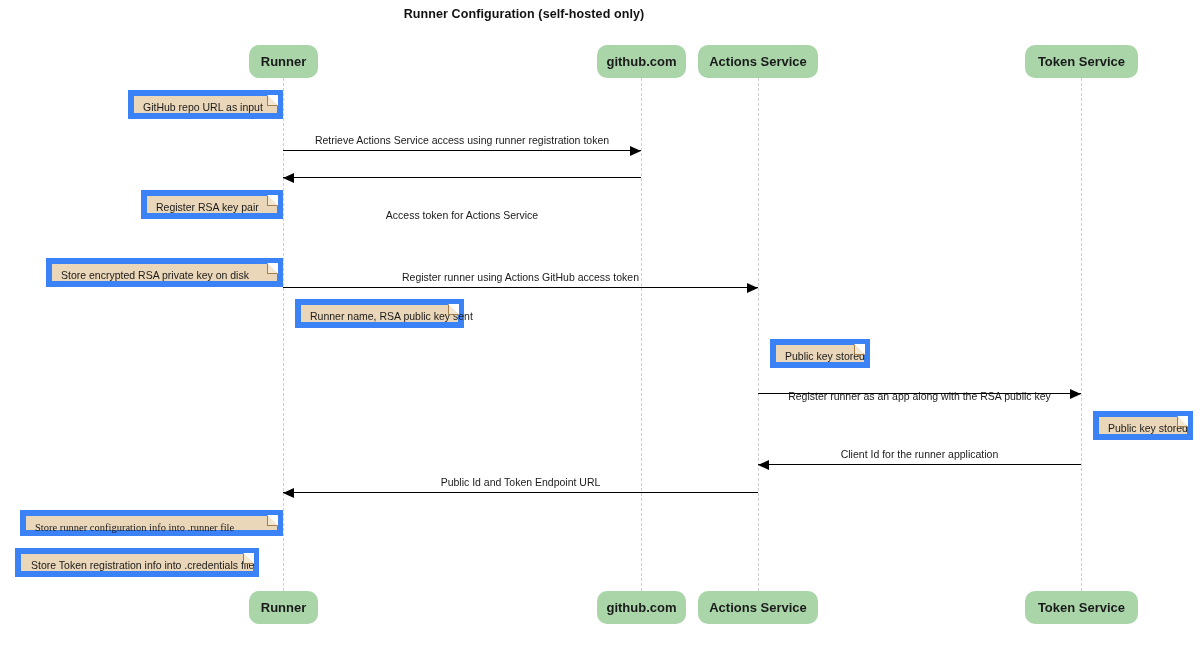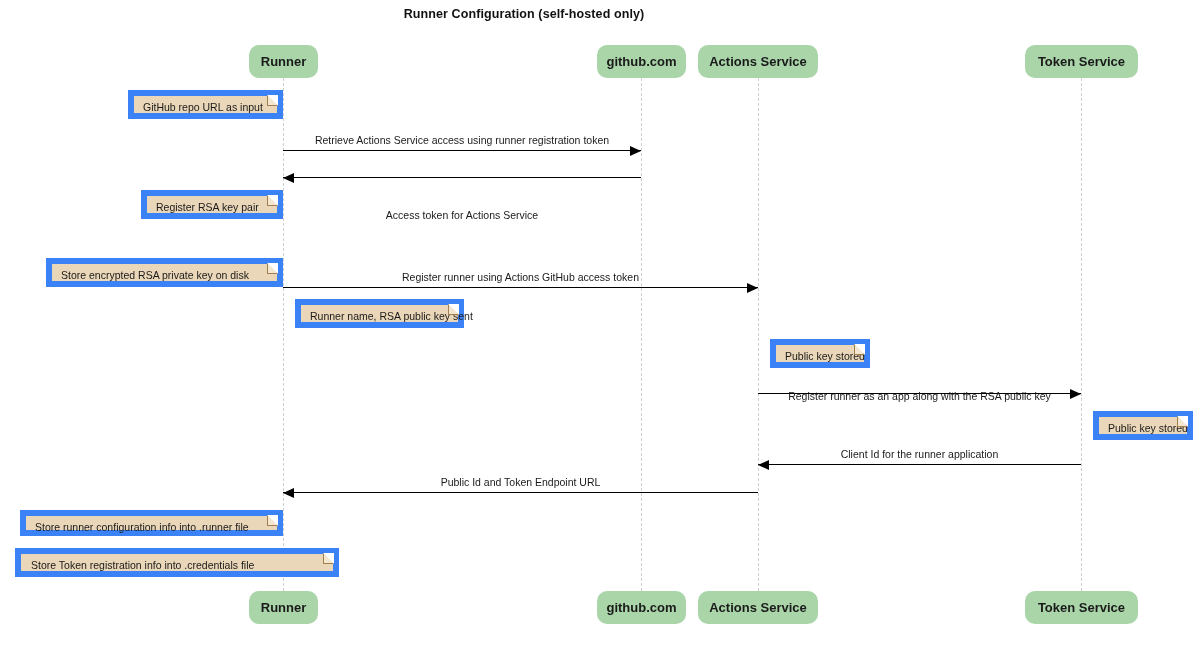--- a/index.html
+++ b/index.html
@@ -135,22 +135,22 @@
       <div class="arrowhead left" style="top: 488px; left: 283px;"></div>
       <div class="msg-label" style="left: 283px; width: 475px; top: 476px;">Public Id and Token Endpoint URL</div>
     </div>
   <div id="notes">
       <div class="note" style="left: 128px; top: 90px; width: 155px; height: 29px;"><span>GitHub repo URL as input</span><div class="fold-cut"></div><div class="fold" style="clip-path: polygon(0px 0px, 100% 100%, 0px 100%);"></div></div>
       <div class="note" style="left: 141px; top: 190px; width: 142px; height: 29px;"><span>Register RSA key pair</span><div class="fold-cut"></div><div class="fold" style="clip-path: polygon(0px 0px, 100% 100%, 0px 100%);"></div></div>
       <div class="note" style="left: 46px; top: 227px; width: 237px; height: 29px; margin-top: 31px;"><span>Store encrypted RSA private key on disk</span><div class="fold-cut"></div><div class="fold" style="clip-path: polygon(0px 0px, 100% 100%, 0px 100%);"></div></div>
       <div class="note" style="left: 295px; top: 299px; width: 169px; height: 29px;"><span>Runner name, RSA public key sent</span><div class="fold-cut"></div><div class="fold" style="clip-path: polygon(0px 0px, 100% 100%, 0px 100%);"></div></div>
       <div class="note" style="left: 770px; top: 339px; width: 100px; height: 29px;"><span>Public key stored</span><div class="fold-cut"></div><div class="fold" style="clip-path: polygon(0px 0px, 100% 100%, 0px 100%);"></div></div>
       <div class="note" style="left: 1093px; top: 411px; width: 100px; height: 29px;"><span>Public key stored</span><div class="fold-cut"></div><div class="fold" style="clip-path: polygon(0px 0px, 100% 100%, 0px 100%);"></div></div>
-      <div class="note" style="left: 20px; top: 510px; width: 263px; height: 26px;"><span>Store runner configuration info into .runner file</span><div class="fold-cut"></div><div class="fold" style="clip-path: polygon(0px 0px, 100% 100%, 0px 100%);"></div></div>
-      <div class="note" style="left: 15px; top: 548px; width: 324px; height: 29px; padding-left: 10px;"><span>Store Token registration info into .credentials file</span><div class="fold-cut"></div><div class="fold" style="clip-path: polygon(0px 0px, 100% 100%, 0px 100%);"></div></div>
+      <div class="note" style="left: 20px; top: 510px; width: 263px; height: 26px; font-family: Liberation Serif, serif;"><span>Store runner configuration info into .runner file</span><div class="fold-cut"></div><div class="fold" style="clip-path: polygon(0px 0px, 100% 100%, 0px 100%);"></div></div>
+      <div class="note" style="left: 15px; top: 548px; width: 244px; height: 29px; padding-left: 10px;"><span>Store Token registration info into .credentials file</span><div class="fold-cut"></div><div class="fold" style="clip-path: polygon(0px 0px, 100% 100%, 0px 100%);"></div></div>
     </div>
   <div id="participants-top">
       <div class="participant" style="left: 249px; top: 45px; width: 69px;">
         <span>Runner</span>
       </div>
       <div class="participant" style="left: 597px; top: 45px; width: 89px;">
         <span>github.com</span>
       </div>
       <div class="participant" style="left: 698px; top: 45px; width: 120px;">
         <span>Actions Service</span>

